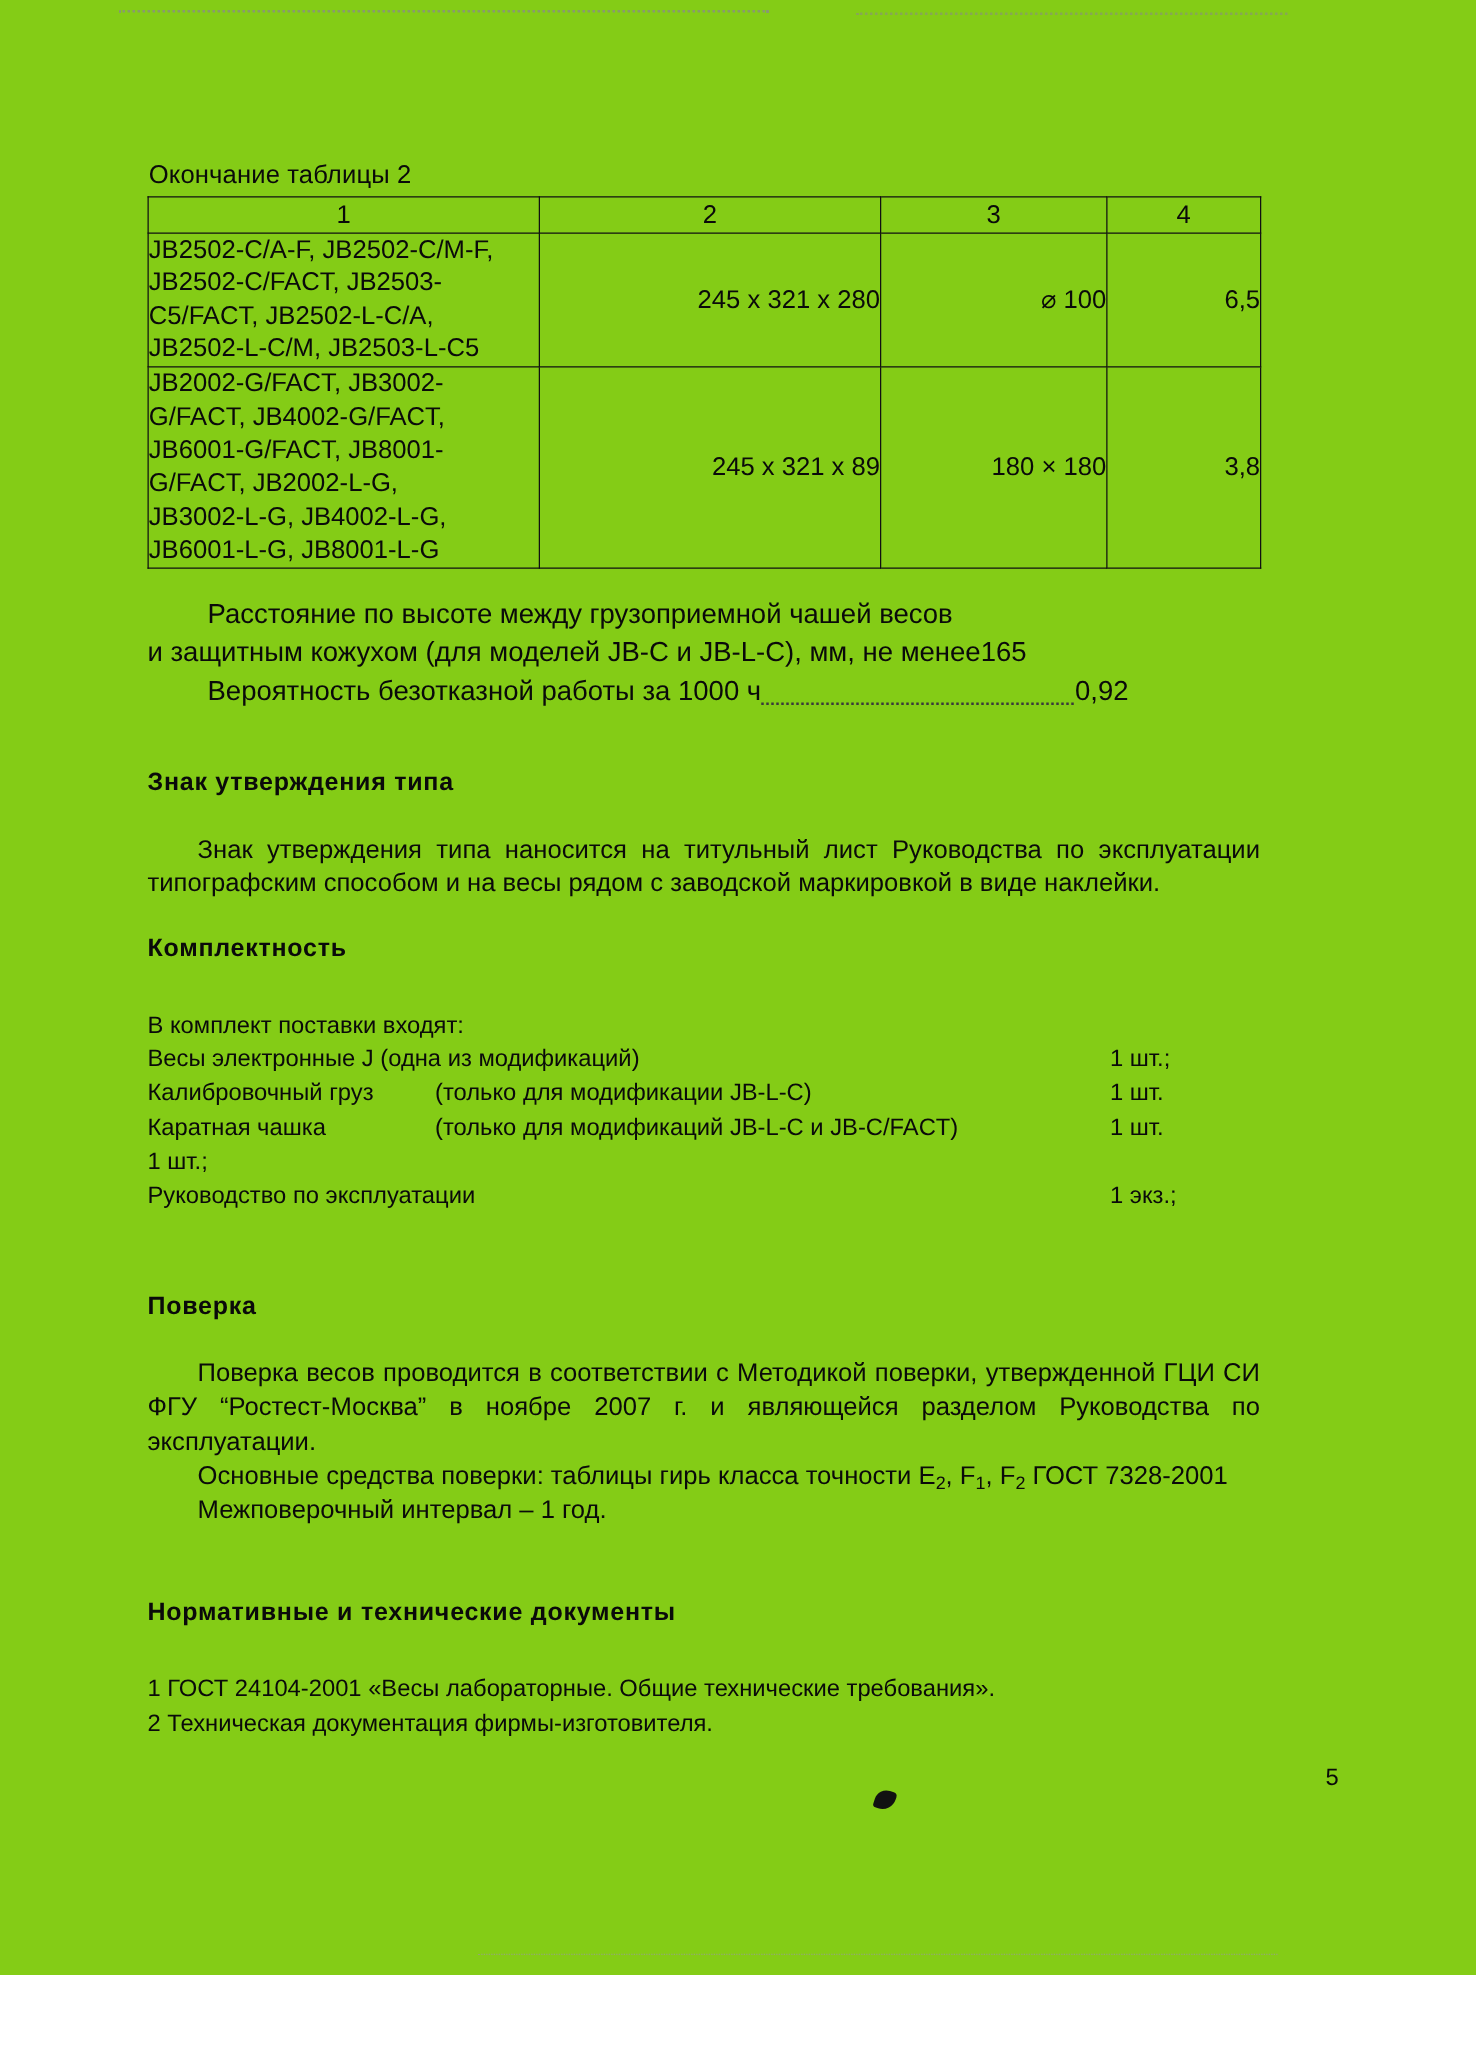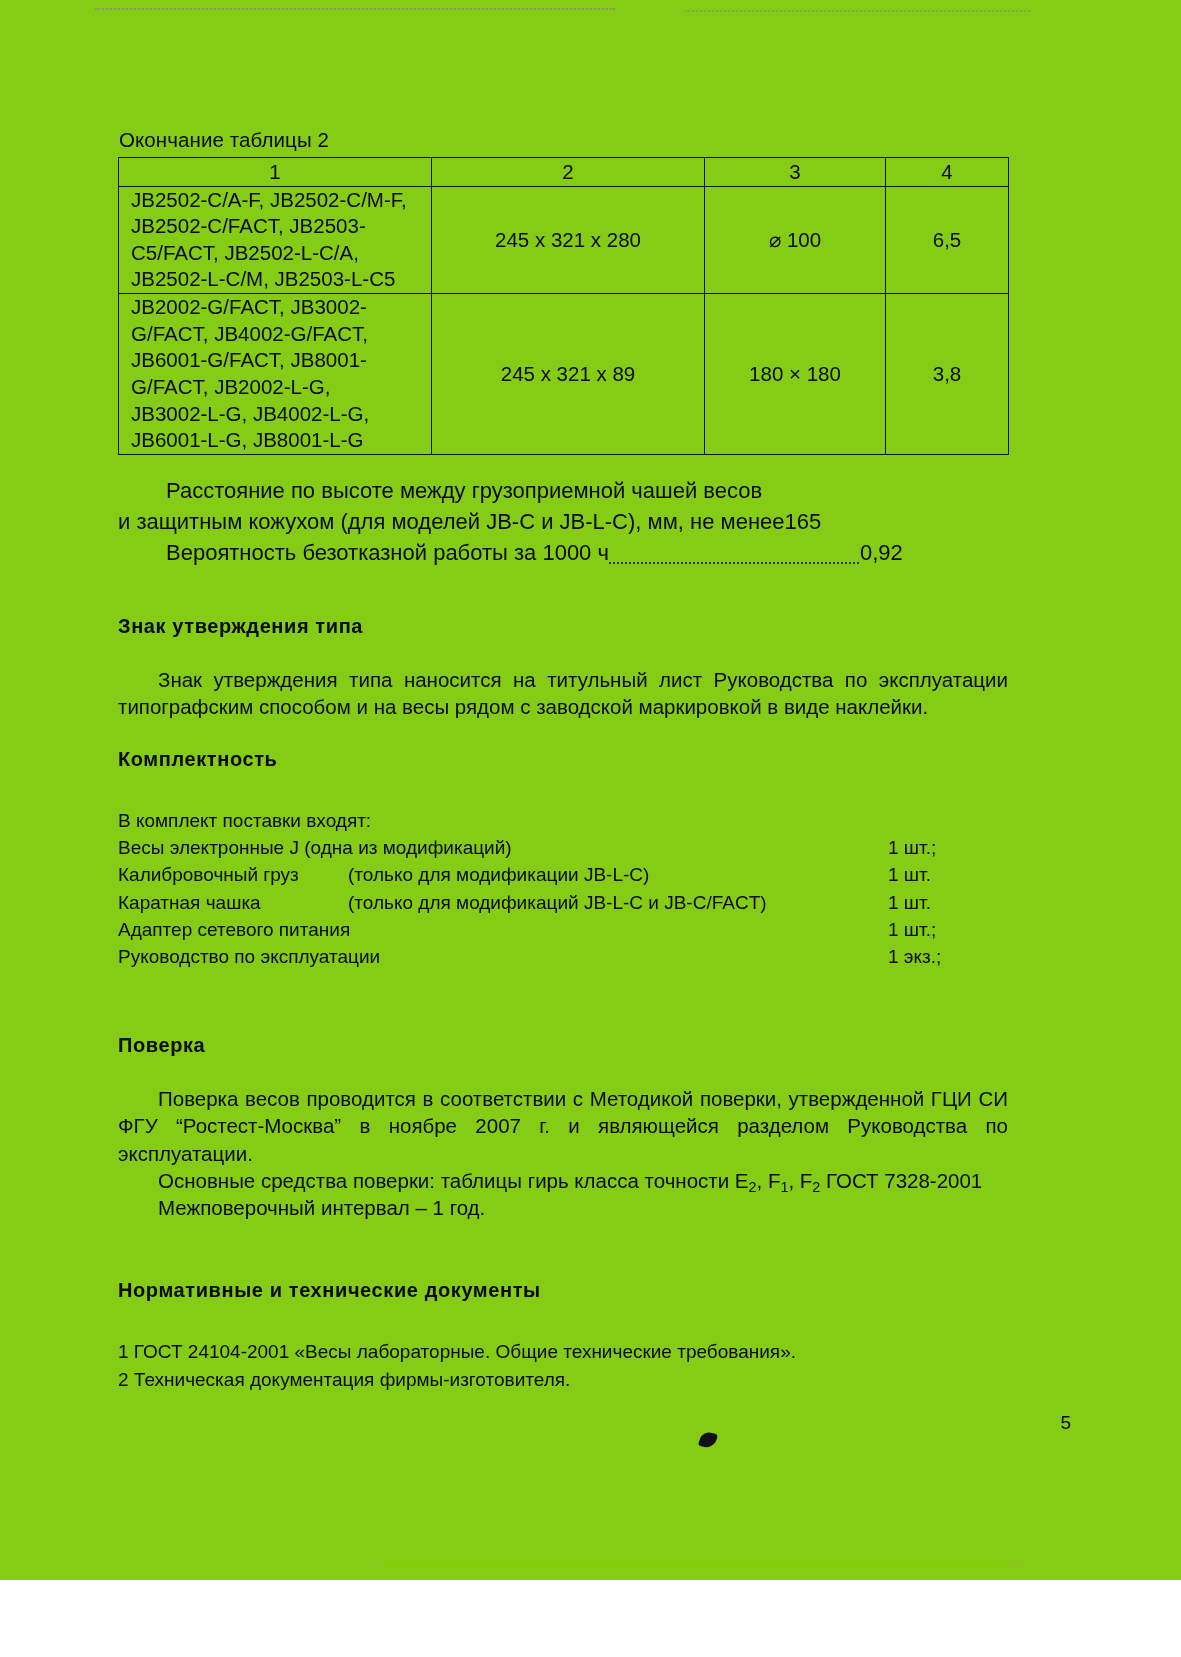--- a/index.html
+++ b/index.html
@@ -103,23 +103,23 @@
   .col2 { width: 272px; }
   .col3 { width: 180px; }
   .col4 { width: 122px; }
 
   td.models {
     text-align: left;
     padding: 6px 4px 7px 6px;
     line-height: 1.30;
     vertical-align: middle;
   }
-  td.models div { white-space: nowrap; margin-left: 12px; }
+  td.models div { white-space: nowrap; }
   td.center {
-    text-align: center;
+    text-align: right;
     vertical-align: middle;
   }
 
   .param-block {
     margin-top: 20px;
     font-size: 22px;
     line-height: 1.42;
   }
   .param-line {
     display: flex;
@@ -274,21 +274,20 @@
         <span class="kit-name">Калибровочный груз</span>
         <span class="kit-note">(только для модификации JB-L-C)</span>
         <span class="kit-qty">1 шт.</span>
       </div>
       <div class="kit-row">
         <span class="kit-name">Каратная чашка</span>
         <span class="kit-note">(только для модификаций JB-L-C и JB-C/FACT)</span>
         <span class="kit-qty">1 шт.</span>
       </div>
       <div class="kit-row">
-        <span class="kit-single">Адаптер сетевого питания</span>
         <span class="kit-qty">1 шт.;</span>
       </div>
       <div class="kit-row">
         <span class="kit-single">Руководство по эксплуатации</span>
         <span class="kit-qty">1 экз.;</span>
       </div>
     </div>
 
     <div class="spacer-64"></div>
 

